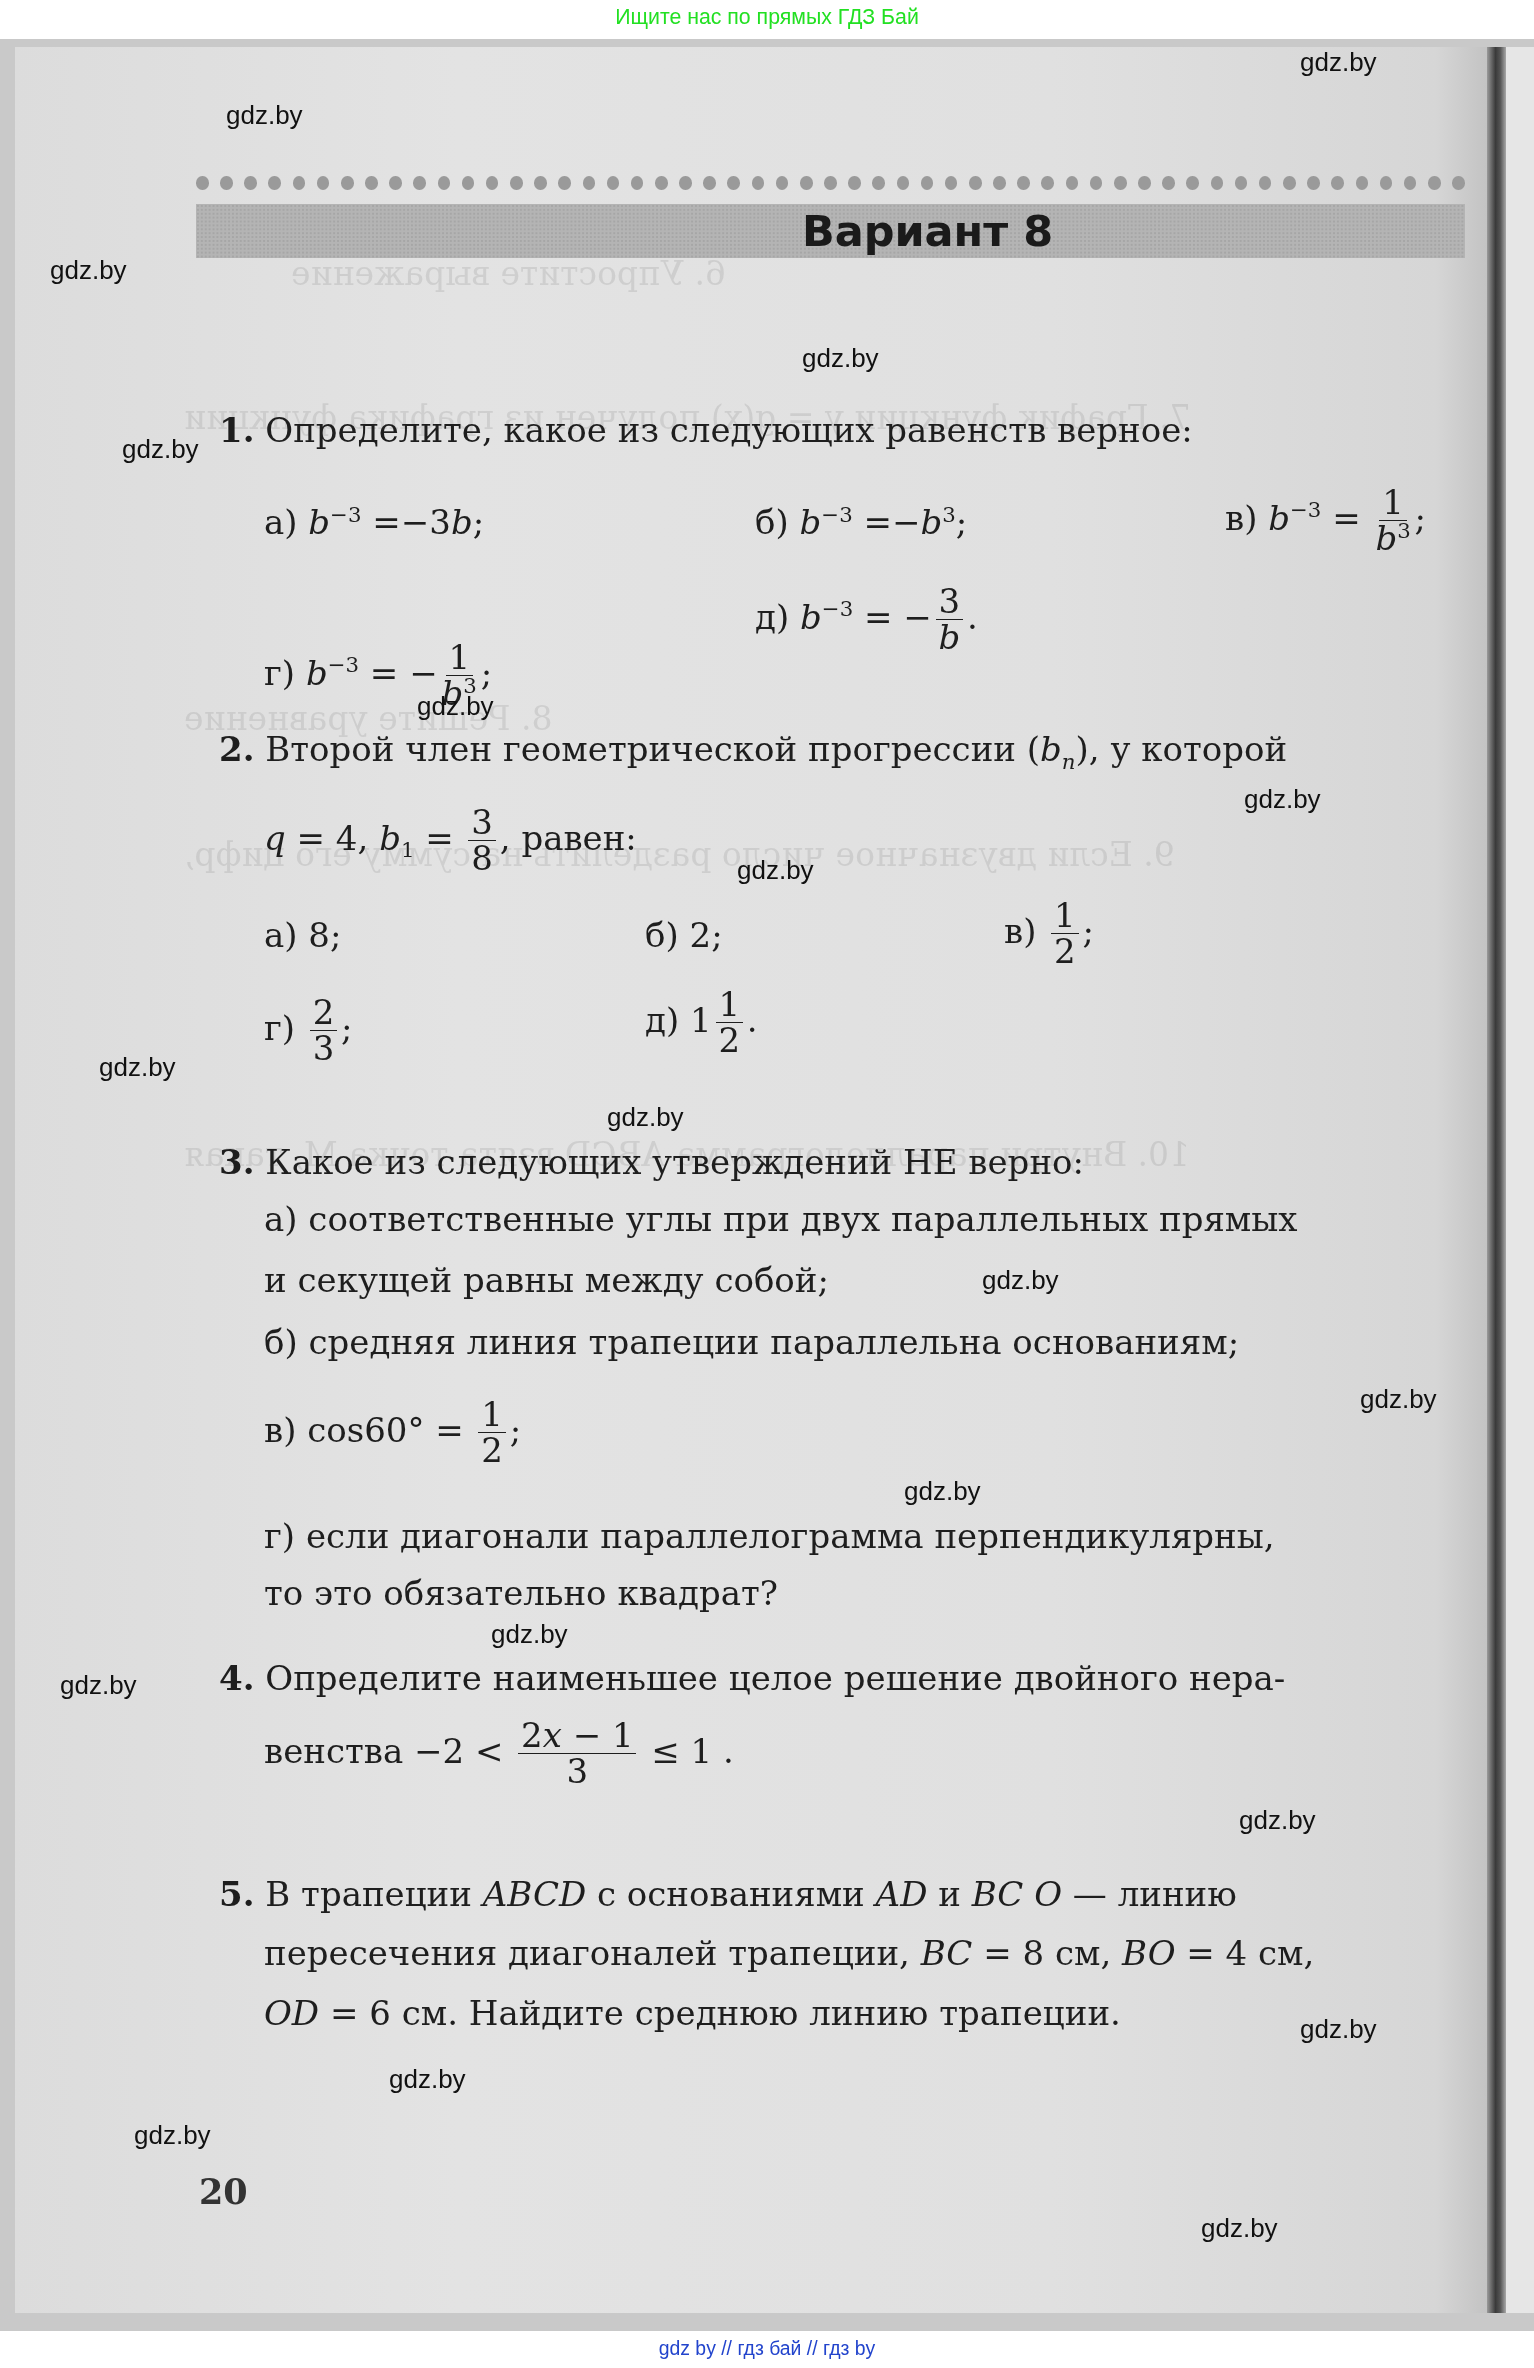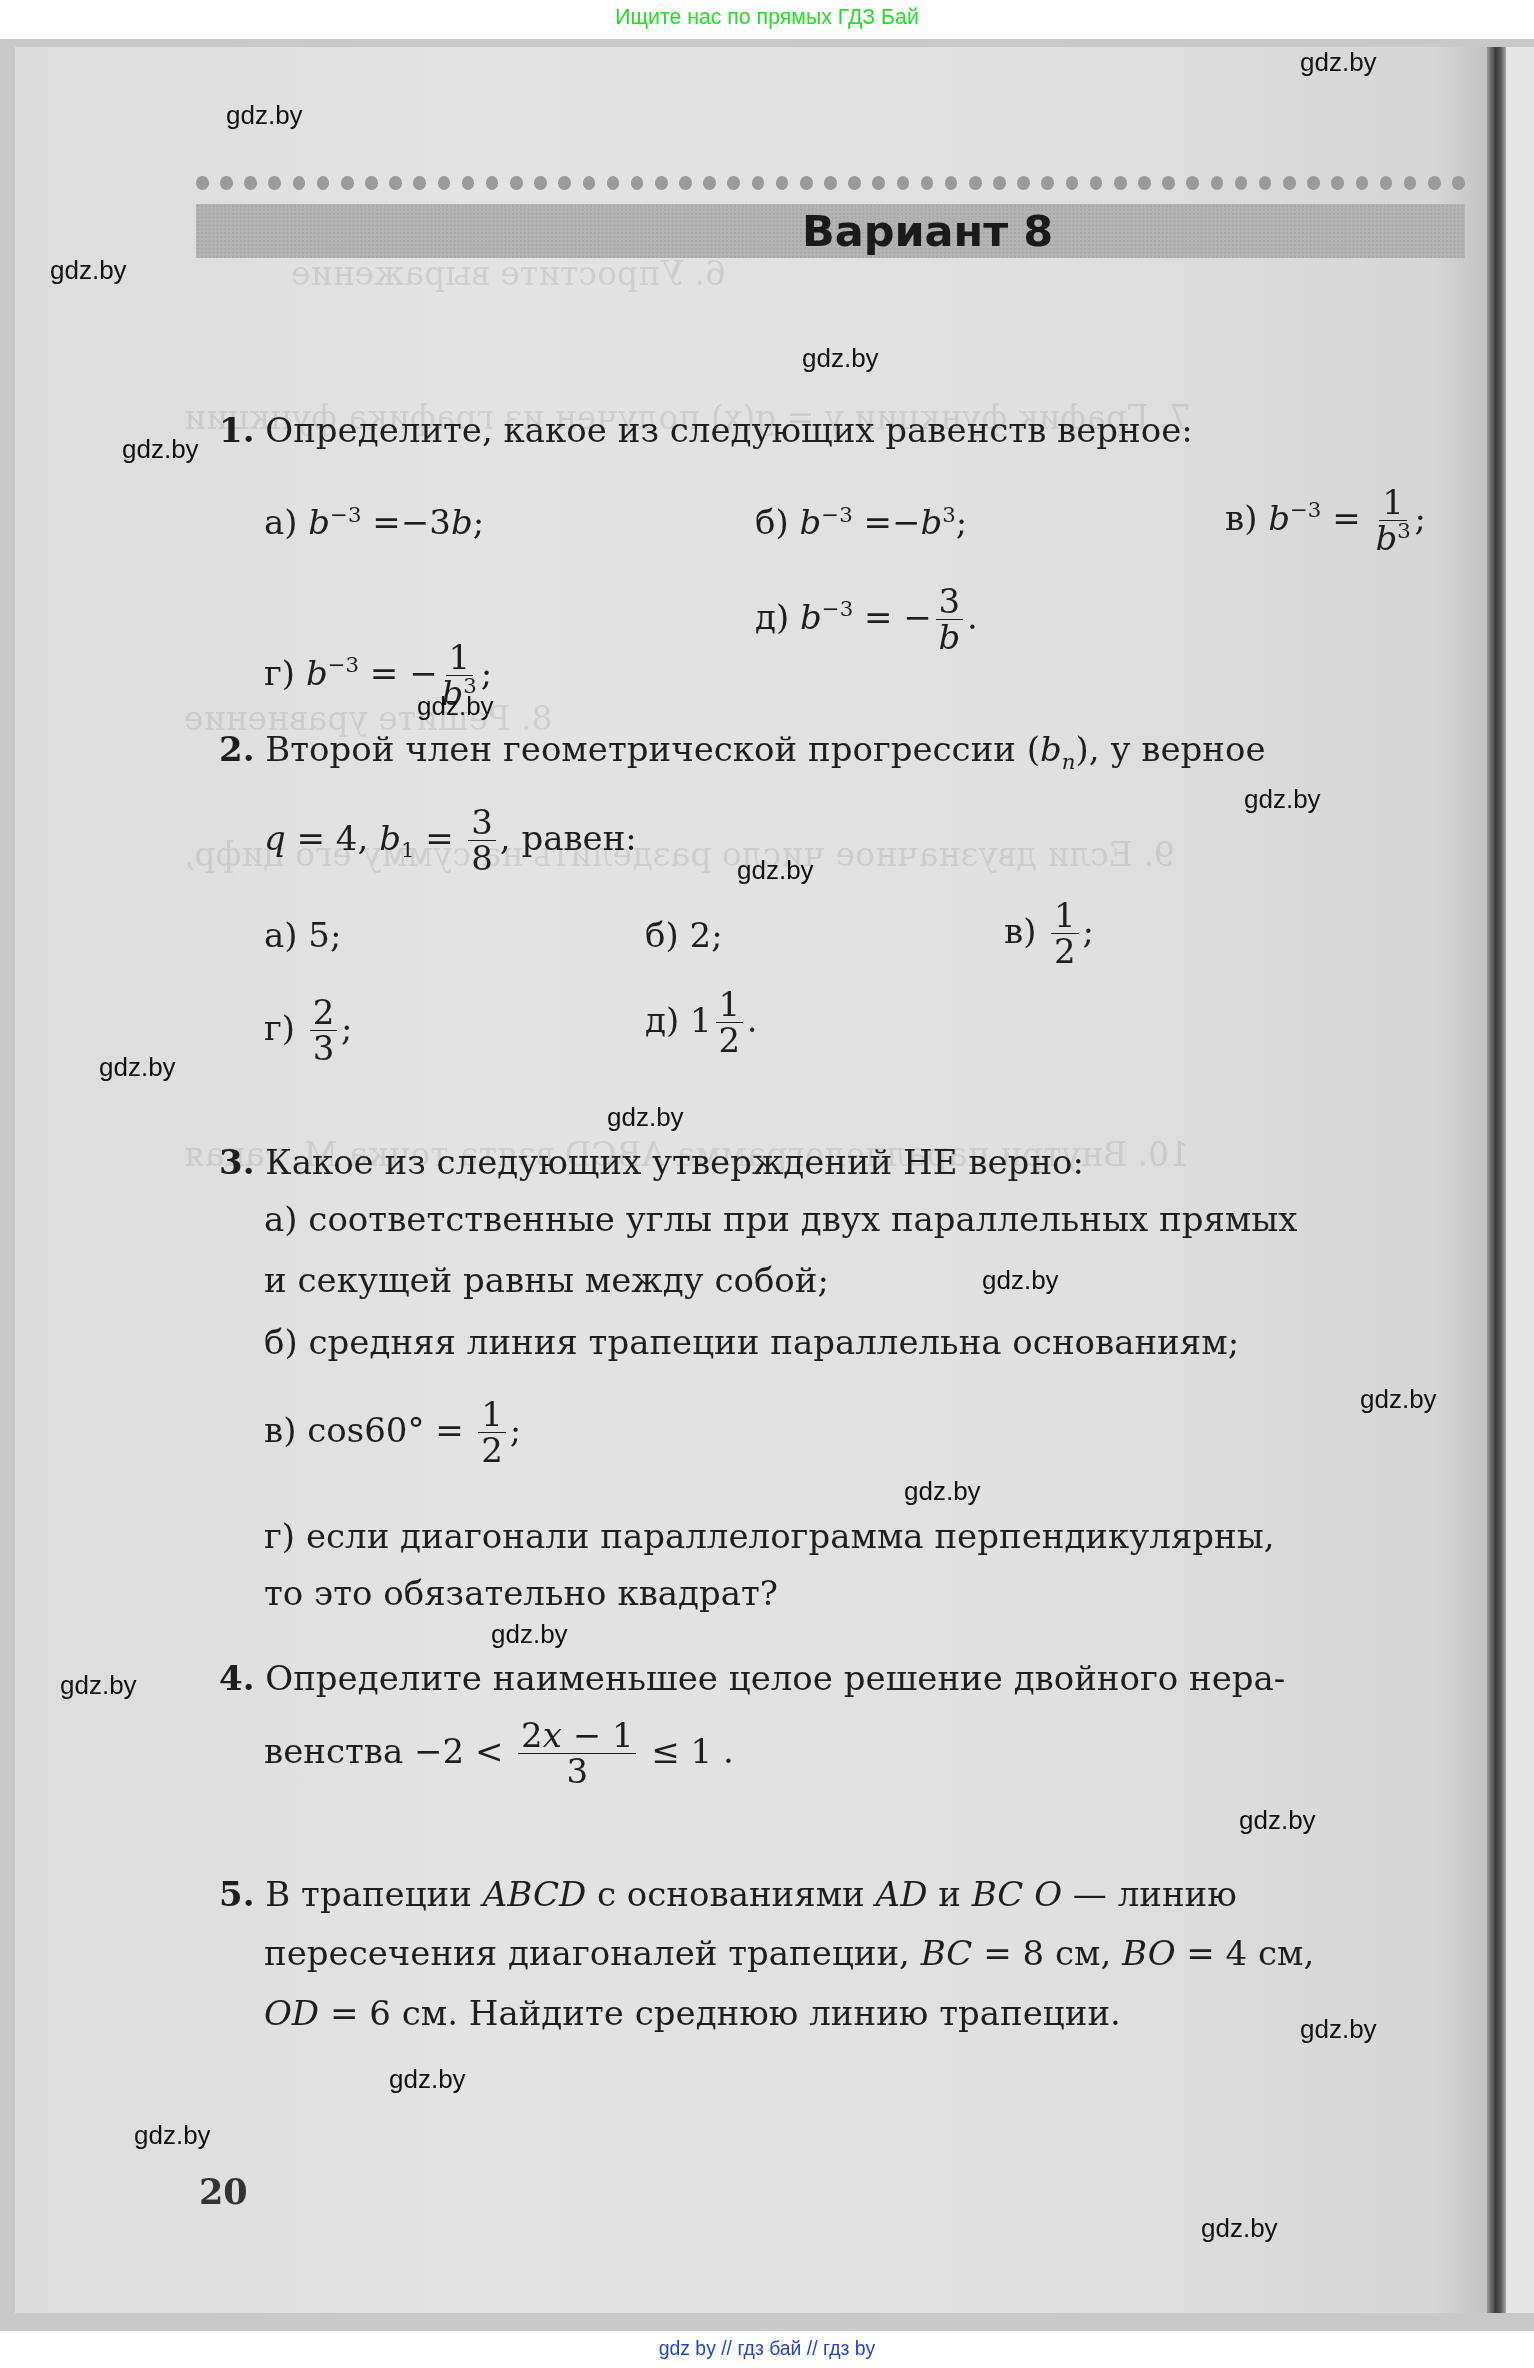--- a/index.html
+++ b/index.html
@@ -123,27 +123,27 @@
       <span class="n">1</span>
       <span><i class="v">b</i><sup>3</sup></span>
     </span>;</div>
 <div class="ln" style="left:755px;top:584px;">д) <i class="v">b</i><sup>−3</sup> = −<span class="frac">
       <span class="n">3</span>
       <span><i class="v">b</i></span>
     </span>.</div>
 
 <div class="ln" style="left:219px;top:730px;">
   <span class="num">2.</span>
-  <span>Второй член геометрической прогрессии (</span><i class="v">b</i><sub><i class="v">n</i></sub><span>), у верное</span>
+  <span>Второй член геометрической прогрессии (</span><i class="v">b</i><sub><i class="v">n</i></sub><span>), у которой</span>
 </div>
 <div class="ln" style="left:264px;top:805px;"><i class="v">q</i> = 4, <i class="v">b</i><sub>1</sub> = <span class="frac">
       <span class="n">3</span>
       <span>8</span>
     </span>, равен:</div>
-<div class="ln" style="left:264px;top:916px;">а) 5;</div>
+<div class="ln" style="left:264px;top:916px;">а) 8;</div>
 <div class="ln" style="left:645px;top:916px;">б) 2;</div>
 <div class="ln" style="left:1004px;top:898px;">в) <span class="frac">
       <span class="n">1</span>
       <span>2</span>
     </span>;</div>
 <div class="ln" style="left:264px;top:995px;">г) <span class="frac">
       <span class="n">2</span>
       <span>3</span>
     </span>;</div>
 <div class="ln" style="left:645px;top:987px;">д) 1<span class="frac">

